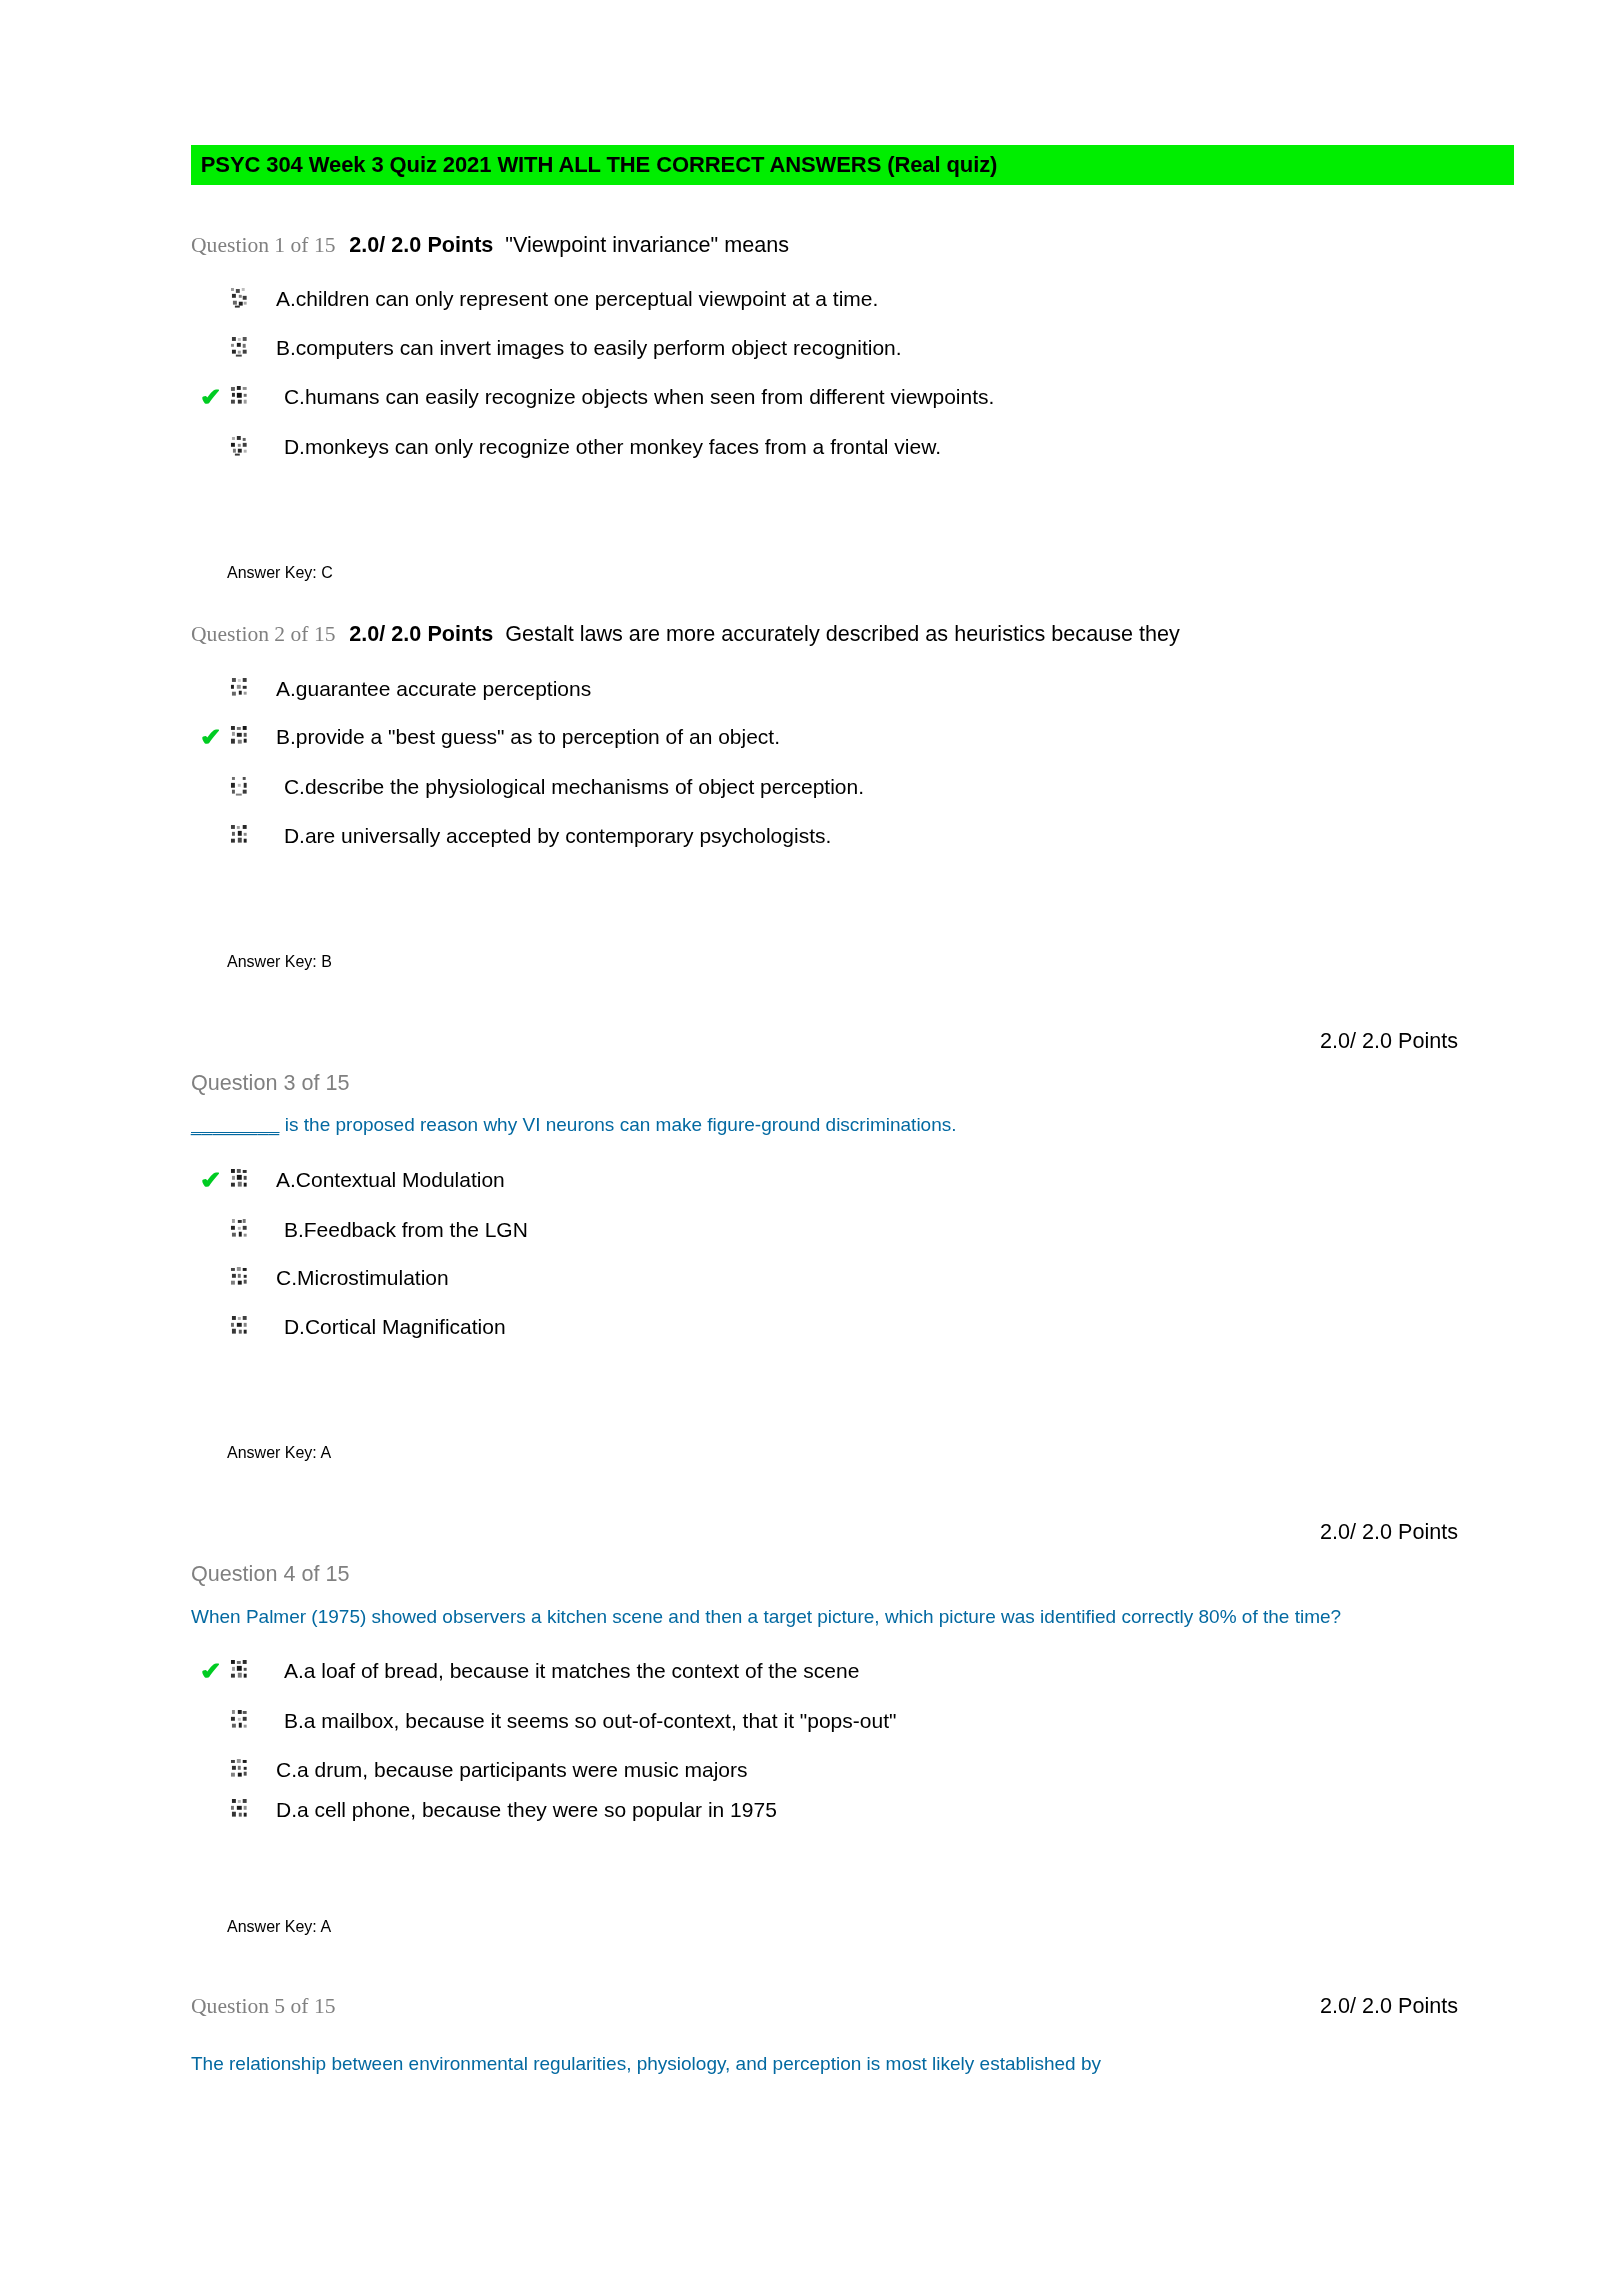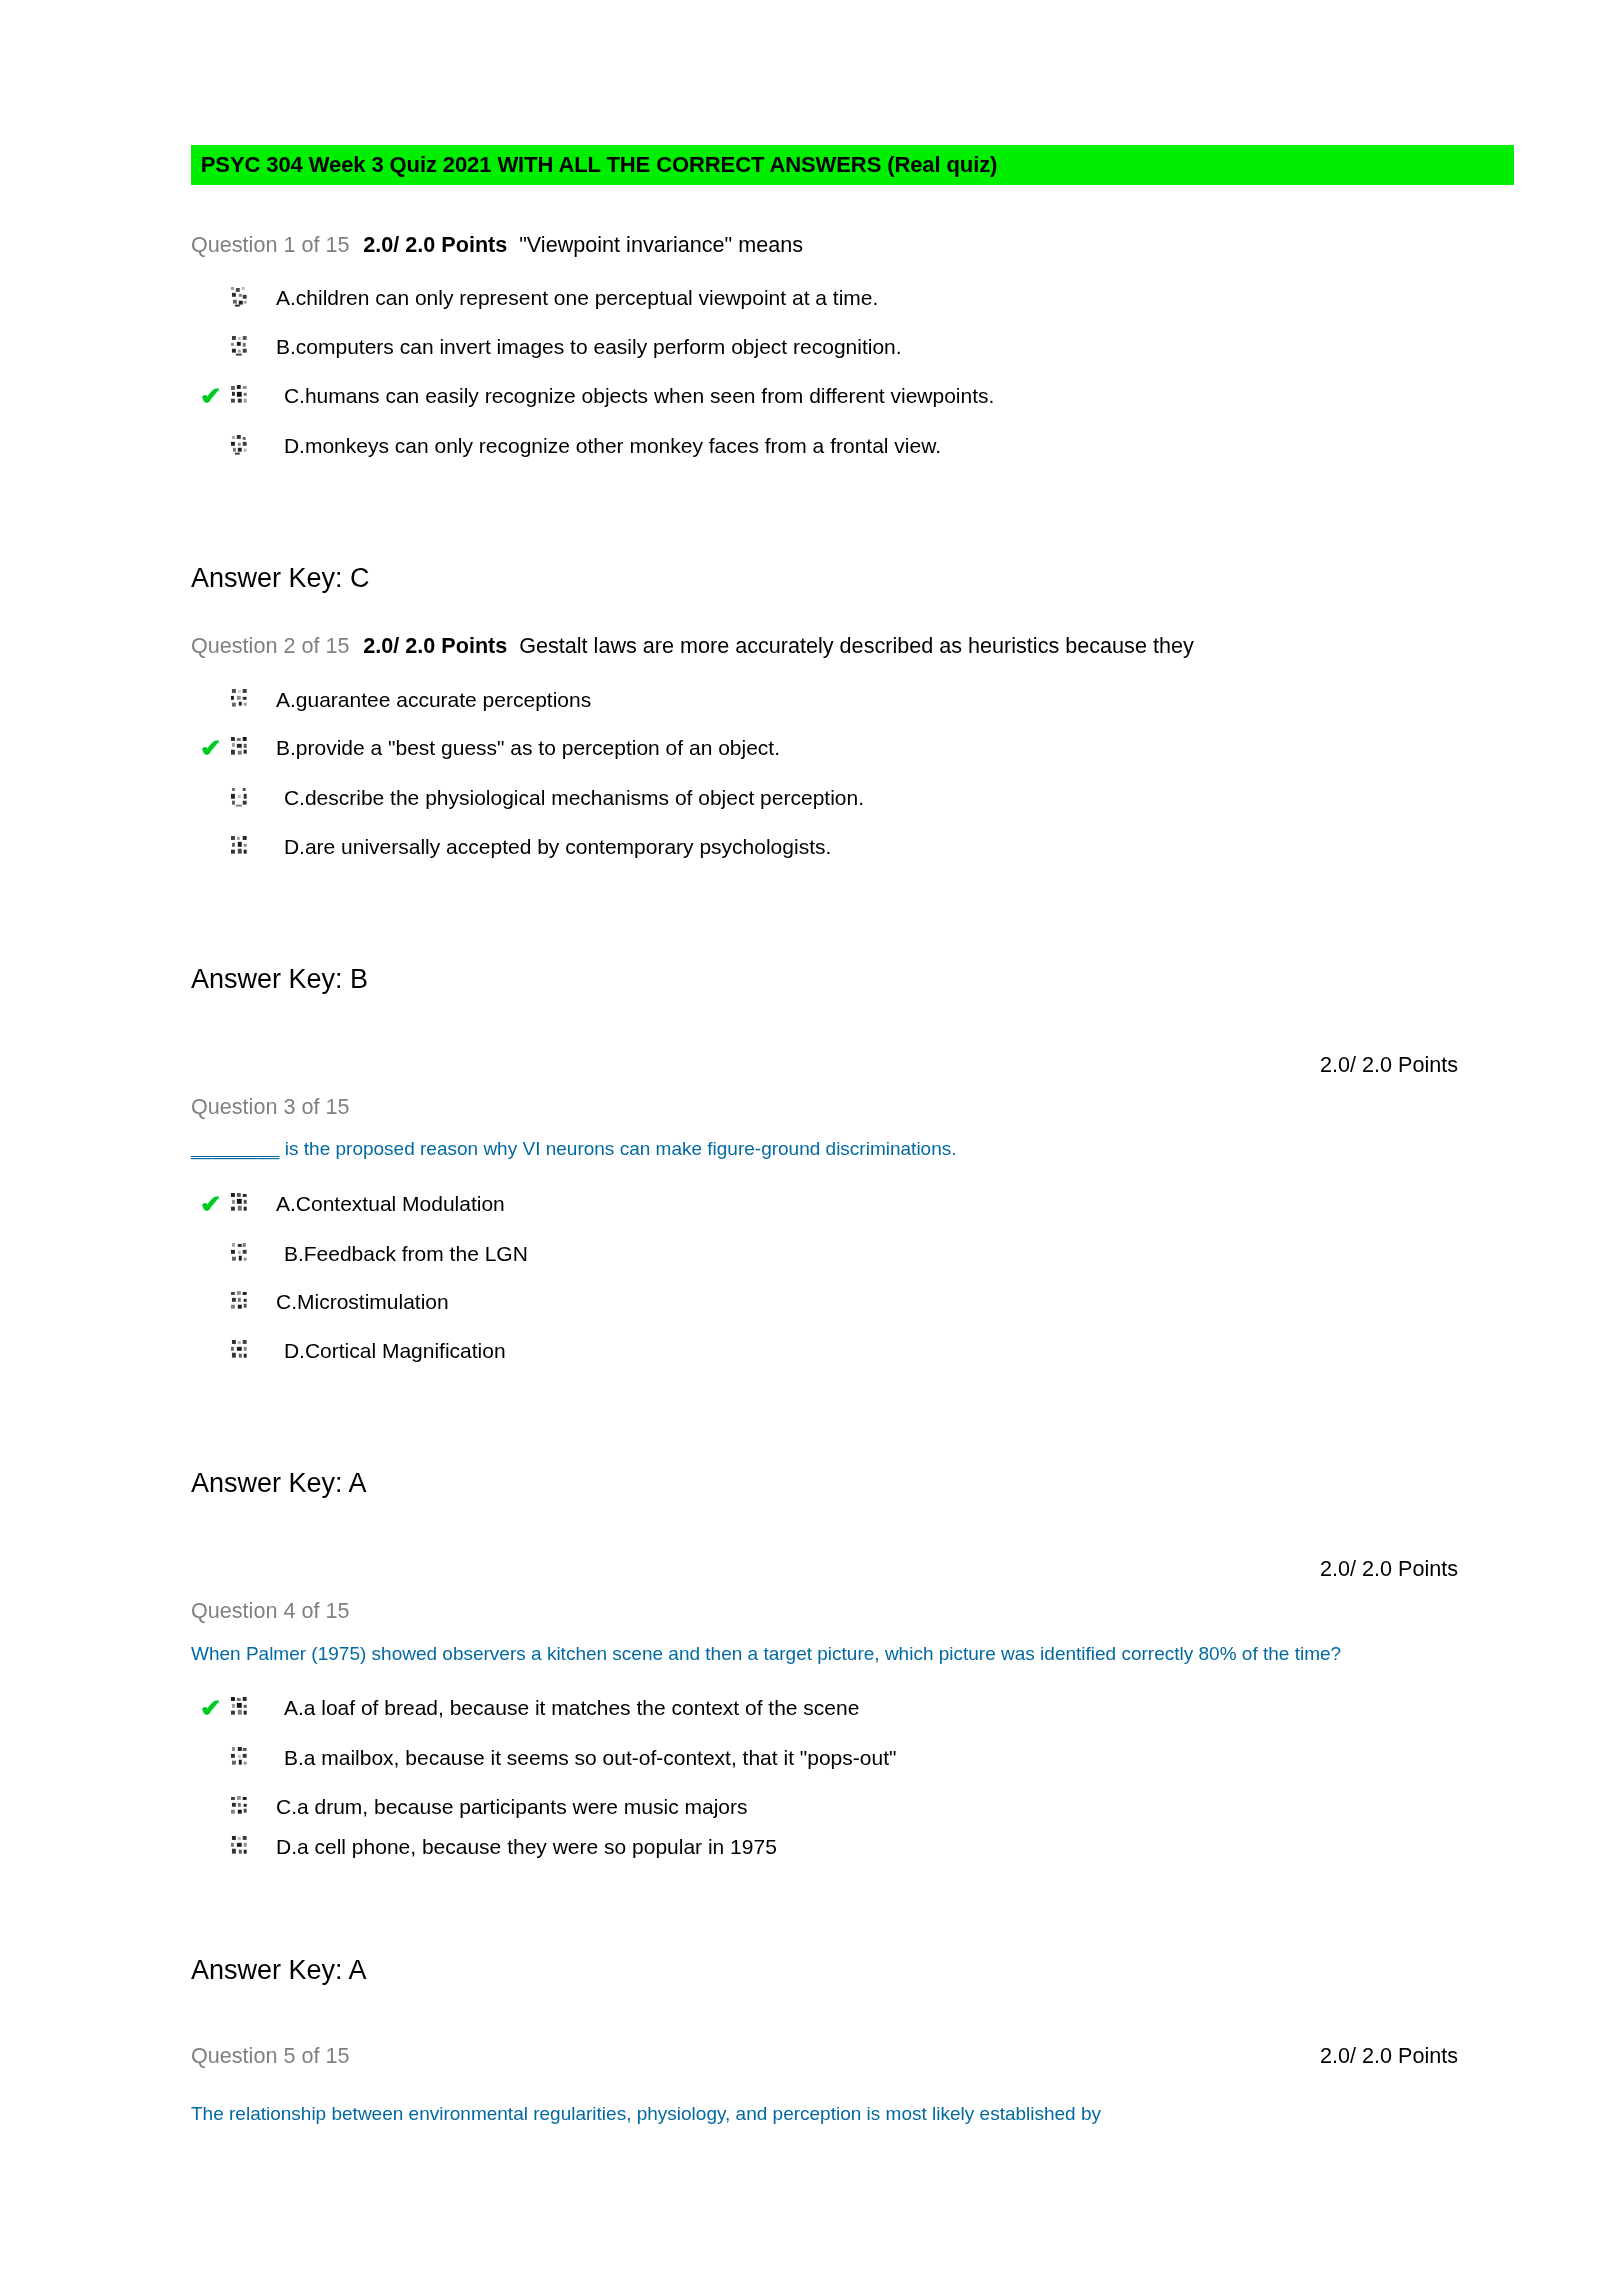--- a/index.html
+++ b/index.html
@@ -56,20 +56,21 @@
   }
 
   .q-header-inline {
     font-size: 21.6px;
     line-height: 1.35;
     margin-bottom: 25.5px;
     white-space: nowrap;
   }
   .q-label {
     color: #808080;
+    font-family: Liberation Serif, serif;
   }
   .q-points-inline {
     color: #000000;
     font-weight: 600;
     margin-left: 7.8px;
   }
   .q-text-inline {
     color: #000000;
     margin-left: 5.9px;
   }
@@ -156,22 +157,23 @@
   .option-label {
     color: #000000;
     padding-left: 9.8px;
     text-align: right;
   }
   .option-indent-1 { padding-left: 17.6px; }
   .option-indent-2 { padding-left: 25.5px; }
 
   
   .answer-key {
-    font-size: 27px;
-    color: #000000;
+    font-size: 16px;
+    color: #000000;
+    margin-left: 36px;
   }
   .gap-lg { height: 82px; }
   .gap-md { height: 57px; }
   .gap-sm { height: 37px; }
   .gap-xs { height: 25.5px; }
 </style>
 </head>
 <body>
 
 <div class="page">

